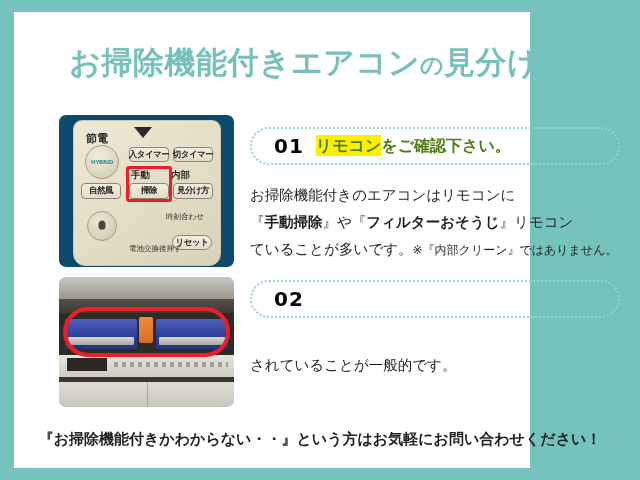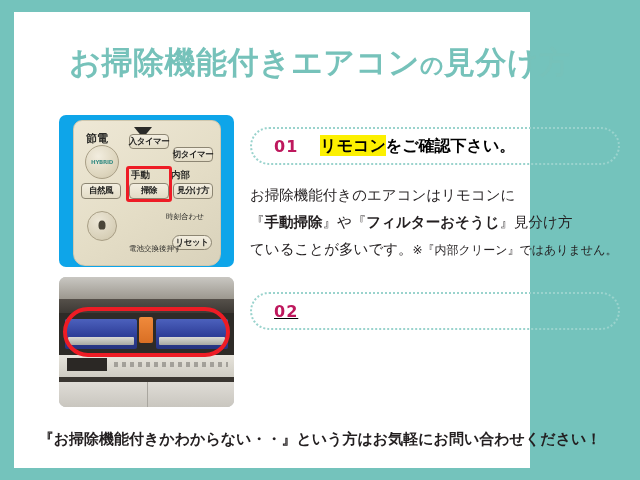--- a/index.html
+++ b/index.html
@@ -55,21 +55,21 @@
     border-radius: 7px;
     overflow: hidden;
   }
 
   
   .photo-remote {
     left: 45px;
     top: 103px;
     width: 175px;
     height: 152px;
-    background: #0ea5e9;
+    background: #0c4a6e;
   }
   .remote-body {
     position: absolute;
     left: 14px;
     top: 5px;
     width: 148px;
     height: 146px;
     background: linear-gradient(145deg, #eee8d6 0%, #e4ddc6 55%, #d9d2bb 100%);
     border-radius: 9px 9px 12px 12px;
     border: 1px solid #cfc7ae;
@@ -108,21 +108,21 @@
     color: #222220;
     font-size: 8.5px;
     font-weight: bold;
     display: flex;
     align-items: center;
     justify-content: center;
     box-sizing: border-box;
     white-space: nowrap;
     letter-spacing: -0.5px;
   }
-  .rm-btn-iritimer { left: 55px; top: 13px; width: 40px; height: 15px; }
+  .rm-btn-iritimer { left: 55px; top: 26px; width: 40px; height: 15px; }
   .rm-btn-kiritimer{ left: 99px; top: 26px; width: 40px; height: 15px; }
   .rm-btn-souji    { left: 55px; top: 62px; width: 40px; height: 16px; }
   .rm-btn-clean    { left: 99px; top: 62px; width: 40px; height: 16px; }
   .rm-btn-shizen   { left: 7px;  top: 62px; width: 40px; height: 16px; }
   .rm-btn-reset    { left: 98px; top: 114px; width: 40px; height: 15px; border-radius: 8px;}
 
   .rm-dial {
     position: absolute;
     left: 11px;
     top: 24px;
@@ -254,28 +254,28 @@
     position: absolute;
     box-sizing: border-box;
     border: 2px dotted #9ad3cd;
     border-radius: 24px;
     height: 38px;
     display: flex;
     align-items: center;
     padding-left: 22px;
   }
   .sec-num {
-    color: #be185d;
-    font-size: 16px;
+    color: #000000;
+    font-size: 20px;
     font-weight: bold;
     letter-spacing: 1px;
-    margin-right: 22px;
+    margin-right: 12px;
   }
   .sec-title {
-    color: #000000;
+    color: #4d7c0f;
     font-size: 16px;
     font-weight: bold;
     white-space: nowrap;
   }
   .hl {
     background: #fcf000;
     padding: 1px 0;
   }
 
   .body-text {
@@ -286,21 +286,21 @@
     white-space: nowrap;
   }
   .body-text b { font-weight: bold; }
   .note {
     font-size: 12px;
     color: #231f20;
   }
 
   #sec1-head { left: 236px; top: 115px; width: 370px; }
   #sec1-body { left: 236px; top: 170px; }
-  #sec2-head { left: 236px; top: 280px; width: 370px; text-decoration: underline; }
+  #sec2-head { left: 236px; top: 268px; width: 370px; }
   #sec2-body { left: 236px; top: 340px; }
 
   
   .footer {
     position: absolute;
     left: 0;
     top: 418px;
     width: 612px;
     text-align: center;
     color: #231f20;
@@ -374,27 +374,28 @@
       <div class="ac-red-ellipse"></div>
     </div>
 
     <div class="section-head" id="sec1-head">
       <span class="sec-num">01</span>
       <span class="sec-title"><span class="hl">リモコン</span><span>をご確認下さい。</span></span>
     </div>
 
     <div class="body-text" id="sec1-body">
       <div>お掃除機能付きのエアコンはリモコンに</div>
-      <div><span>『</span><b>手動掃除</b><span>』や『</span><b>フィルターおそうじ</b><span>』見分け方</span></div>
+      <div><span>『</span><b>手動掃除</b><span>』や『</span><b>フィルターおそうじ</b><span>』リモコン</span></div>
       <div><span>ていることが多いです。</span><span class="note">※『内部クリーン』ではありません。</span></div>
     </div>
 
     <div class="section-head" id="sec2-head">
       <span class="sec-num">02</span>
     </div>
 
     <div class="body-text" id="sec2-body">
+      <div>されていることが一般的です。</div>
     </div>
 
     <div class="footer">『お掃除機能付きかわからない・・』という方はお気軽にお問い合わせください！</div>
 
   </div>
 </div>
 
 </body></html>

